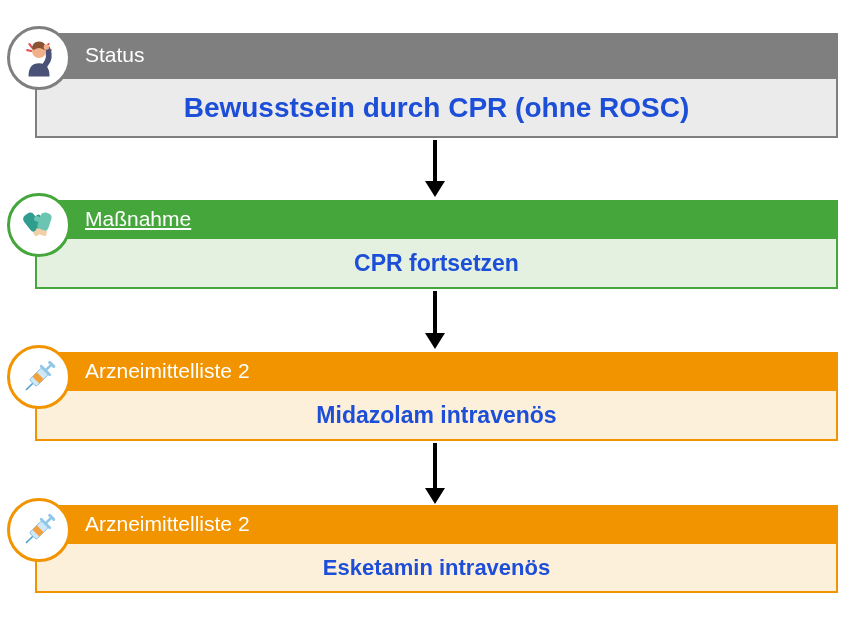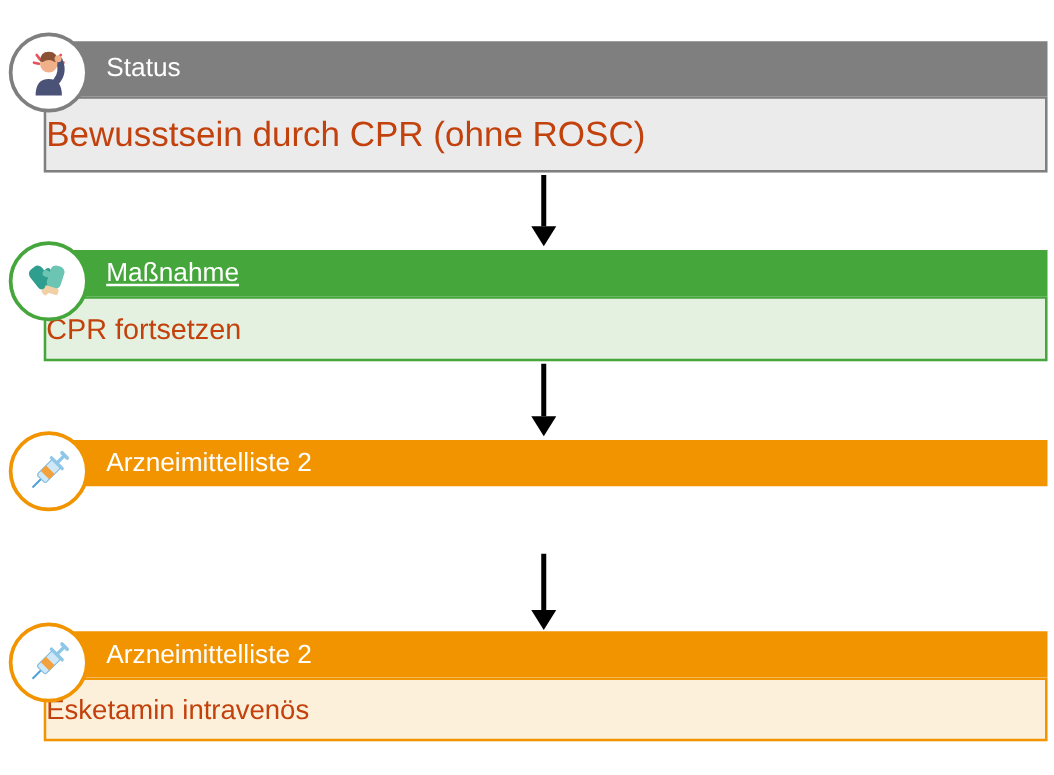--- a/index.html
+++ b/index.html
@@ -1,21 +1,21 @@
 <!DOCTYPE html>
 <html><head>
 <meta charset="utf-8">
 <style>
   html,body { margin:0; padding:0; background:#ffffff; }
   body { width:843px; height:620px; font-family:"Liberation Sans", sans-serif; }
   .canvas { position:relative; width:843px; height:620px; background:#ffffff; overflow:hidden; }
 
   .step { position:absolute; left:35px; width:803px; }
   .step-header { color:#ffffff; font-size:21px; padding-left:50px; display:flex; align-items:center; box-sizing:border-box; }
-  .step-content { display:flex; align-items:center; justify-content:flex-start; font-weight:normal; color:#c2410c; box-sizing:border-box; border:2px solid; text-align:center; }
+  .step-content { display:flex; align-items:center; justify-content:center; font-weight:bold; color:#1d4ed8; box-sizing:border-box; border:2px solid; text-align:center; }
 
   #step1 { top:33px; }
   #step1 .step-header { height:44px; background:#7F7F7F; }
   #step1 .step-content { height:61px; background:#EBEBEB; border-color:#7F7F7F; font-size:28px; }
   #step1 .icon-circle { border-color:#7F7F7F; }
 
   #step2 { top:200px; }
   #step2 .step-header { height:37px; background:#45A63B;text-decoration:underline; }
   #step2 .step-content { height:52px; background:#E4F1E0; border-color:#45A63B; font-size:23px; }
   #step2 .icon-circle { border-color:#45A63B; }
@@ -117,20 +117,23 @@
           <rect x="18.5" y="22" width="11" height="7" fill="#F2A13C"></rect>
           <rect x="15.5" y="12" width="17" height="3.2" rx="1.6" fill="#8EC7E8"></rect>
           <rect x="22.5" y="4" width="3" height="9" fill="#8EC7E8"></rect>
           <rect x="19" y="1.8" width="10" height="3.4" rx="1.7" fill="#8EC7E8"></rect>
         </g>
       </svg>
     </div>
     <div class="step-header">
       <span>Arzneimittelliste 2</span>
     </div>
+    <div class="step-content">
+      <span>Midazolam intravenös</span>
+    </div>
   </section>
 
   <div class="arrow" id="arrow3">
     <div class="shaft"></div>
     <div class="head"></div>
   </div>
 
   <section class="step" id="step4">
     <div class="icon-circle">
       <svg viewBox="0 0 48 48" aria-hidden="true">

